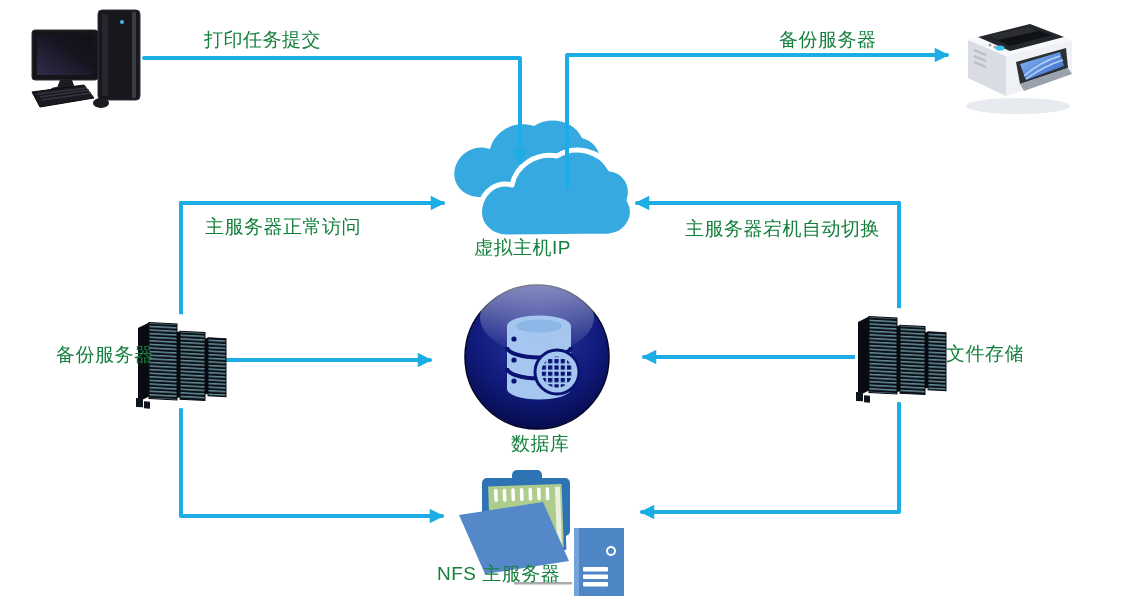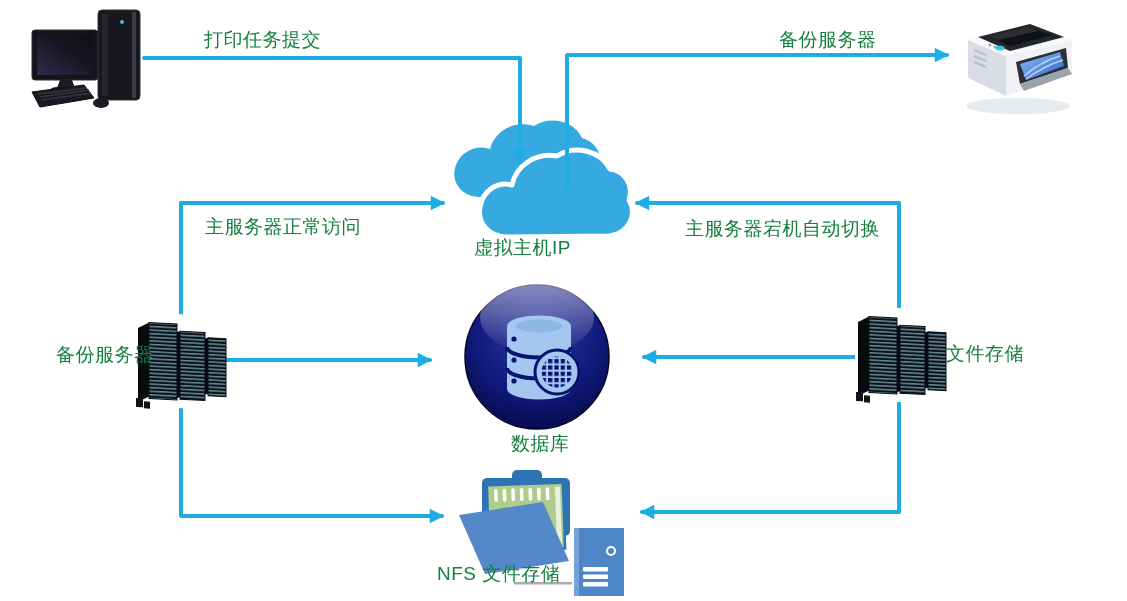--- a/index.html
+++ b/index.html
@@ -160,15 +160,15 @@
   </svg>
 
   <div class="lbl" style="left:204px; top:29px">打印任务提交</div>
   <div class="lbl" style="left:779px; top:29px">备份服务器</div>
   <div class="lbl" style="left:205px; top:216px">主服务器正常访问</div>
   <div class="lbl" style="left:685px; top:218px">主服务器宕机自动切换</div>
   <div class="lbl" style="left:474px; top:237px">虚拟主机IP</div>
   <div class="lbl" style="left:511px; top:433px">数据库</div>
   <div class="lbl" style="left:56px;  top:344px">备份服务器</div>
   <div class="lbl" style="left:946px; top:343px">文件存储</div>
-  <div class="lbl" style="left:437px; top:563px">NFS 文件存储</div>
+  <div class="lbl" style="left:437px; top:563px">NFS 主服务器</div>
 
 </div>
 
 </body></html>

